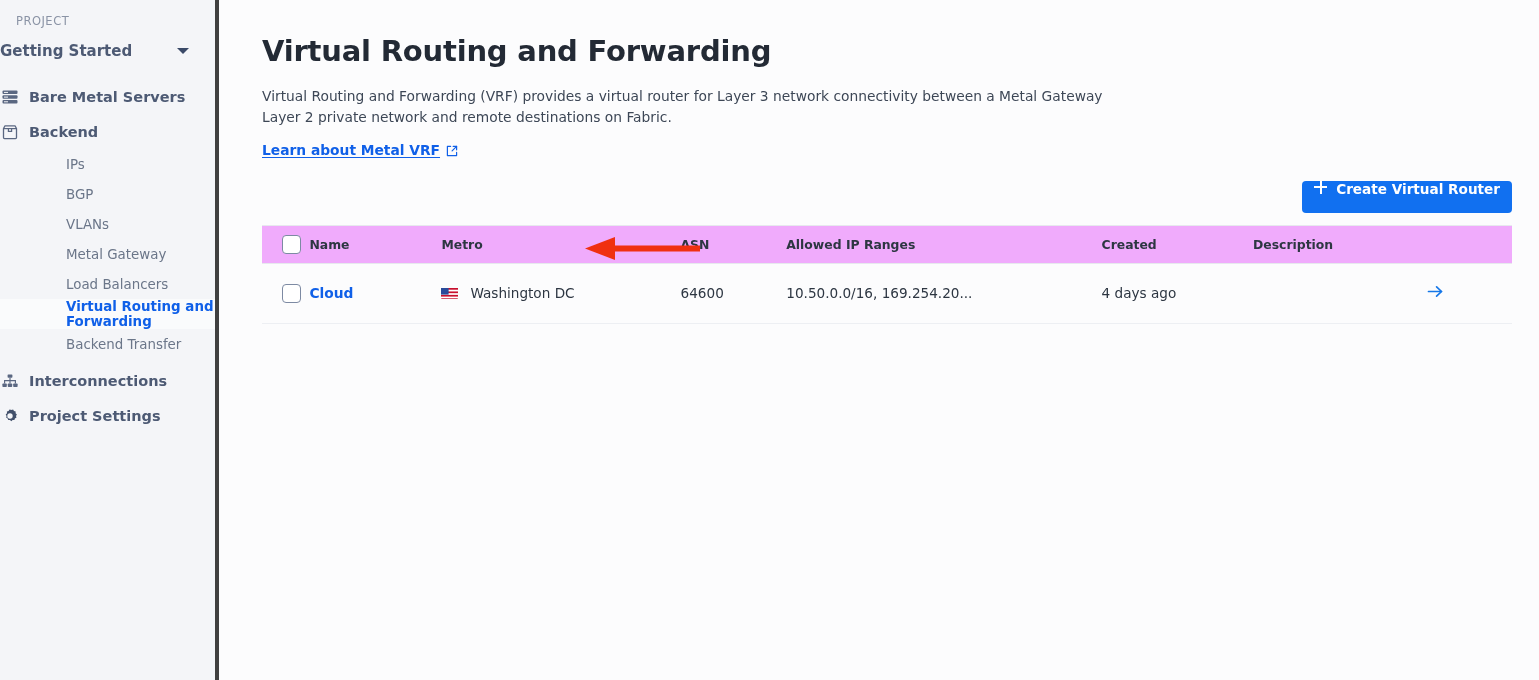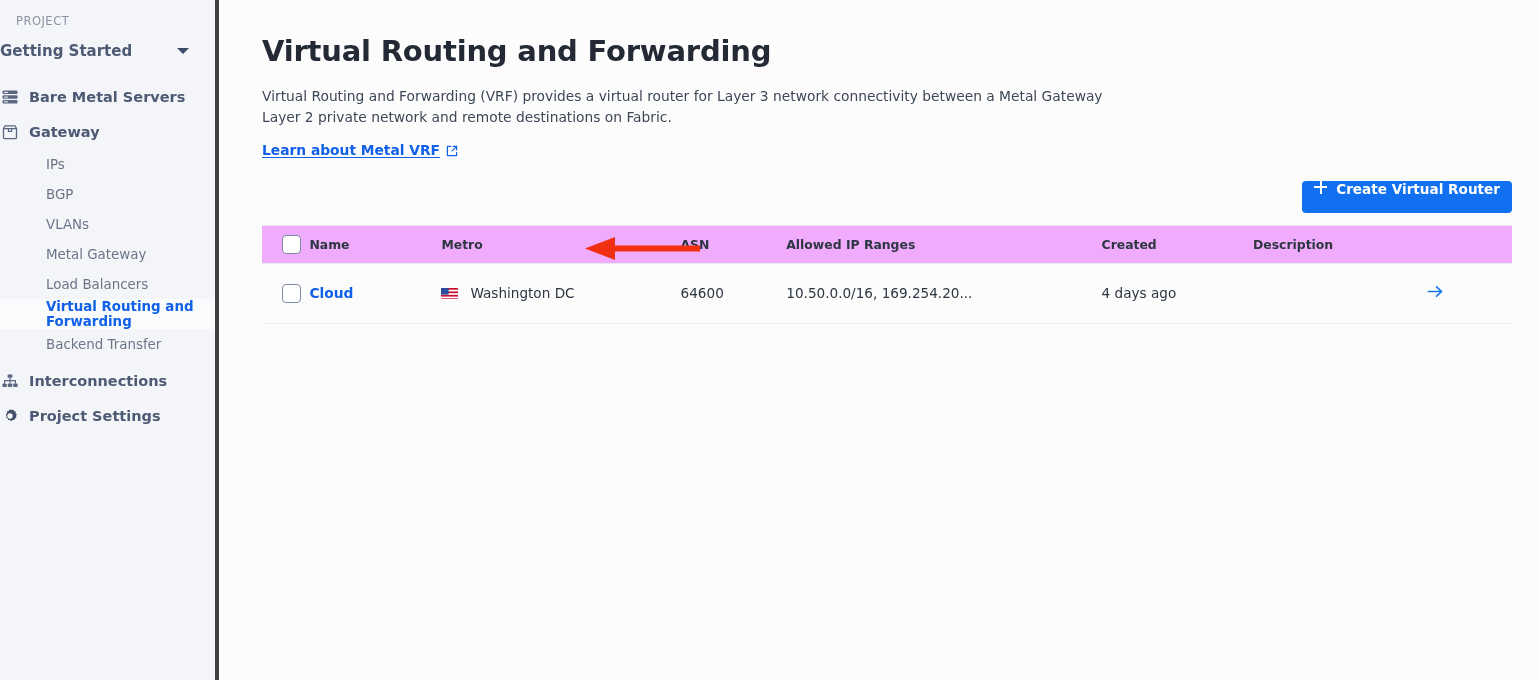--- a/index.html
+++ b/index.html
@@ -44,21 +44,21 @@
     display: flex; align-items: center;
     height: 35px; padding-left: 0;
     color: #4d5a74; font-size: 14.5px; font-weight: 600;
     cursor: pointer; gap: 10px;
   }
   .nav-item.active { background: #ddecfb; }
   .nav-icon { width: 19px; height: 19px; display: inline-flex; align-items: center; justify-content: center; flex: 0 0 19px; }
   .nav-icon svg { display:block; }
   .sub-item {
     display: flex; align-items: center;
-    height: 30px; padding-left: 46px;
+    height: 30px; padding-left: 66px;
     color: #6b7689; font-size: 13.4px; font-weight: 400;
     cursor: pointer;
   }
   .sub-item.active {
     color: #1060e8; font-weight: 700;
     background: #fafbfc;
   }
 
   
   .main { flex: 1; position: relative; background: #fcfcfd; padding: 0; }
@@ -183,21 +183,21 @@
     </div>
 
     <div class="nav-item">
       <span class="nav-icon">
         <svg width="18" height="18" viewBox="0 0 18 18" fill="none">
           <path d="M2.5 5.5 L4 2.8 H14 L15.5 5.5 V14.6 a1 1 0 0 1 -1 1 H3.5 a1 1 0 0 1 -1 -1 Z" stroke="#5a6781" stroke-width="1.3" fill="none" stroke-linejoin="round"></path>
           <path d="M2.5 5.6 H15.5" stroke="#5a6781" stroke-width="1.2"></path>
           <path d="M7.4 5.6 V8.4 H10.6 V5.6" stroke="#5a6781" stroke-width="1.2" fill="none"></path>
         </svg>
       </span>
-      <span>Gateway</span>
+      <span>Backend</span>
     </div>
 
 
     <div class="sub-item">
       <span>IPs</span>
     </div>
     <div class="sub-item">
       <span>BGP</span>
     </div>
     <div class="sub-item">

